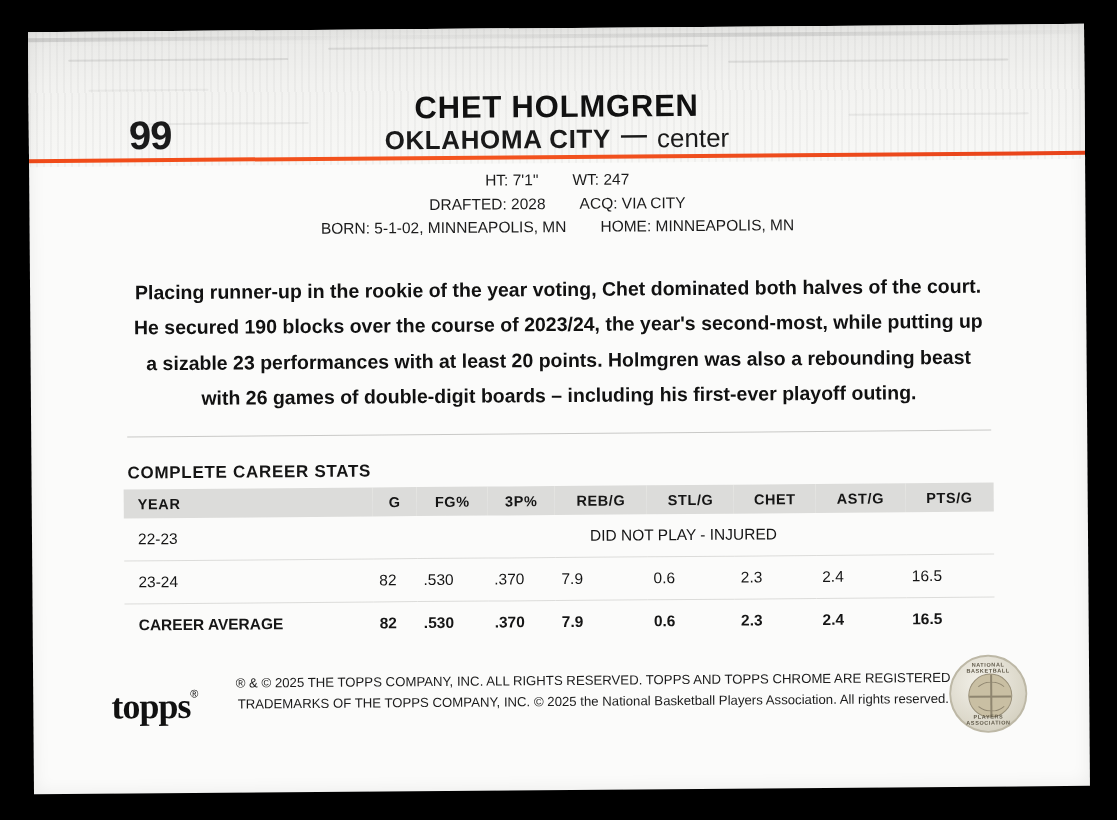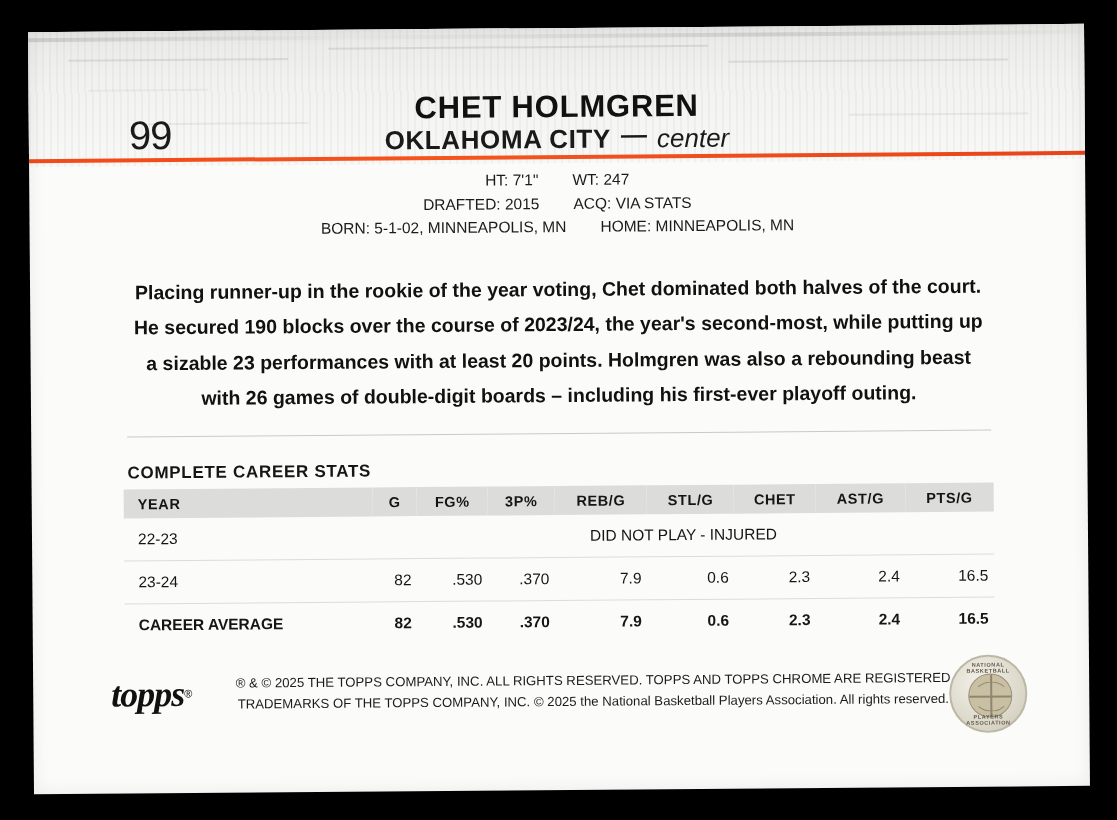--- a/index.html
+++ b/index.html
@@ -41,24 +41,24 @@
   }
   .pname {
     font-size: 31px; font-weight: bold; letter-spacing: 0.8px; color: #111;
     line-height: 1.08;
   }
   .pteam-row {
     font-size: 26px; color: #1a1a1a; line-height: 1.2; margin-top: 1px;
   }
   .pteam { font-weight: bold; letter-spacing: 0.6px; }
   .dash { display:inline-block; padding: 0 10px; position: relative; top: -4px; font-weight: bold;}
-  .ppos { font-style: italic; font-weight: normal; }
+  .ppos { font-weight: normal; }
   .cardnum {
     position: absolute; left: 100px; top: 82px;
-    font-size: 40px; font-weight: normal; color: #1a1a1a;
+    font-size: 40px; font-weight: bold; color: #1a1a1a;
     letter-spacing: -1px;
   }
   .redline {
     position: absolute; left: 0; top: 127px; width: 100%; height: 4px;
     background: linear-gradient(90deg, #f04a18, #f4551f 40%, #e8431a);
   }
   .vitals {
     position: absolute; left: 0; top: 140px; width: 100%;
     text-align: center; font-size: 15.5px; color: #1b1b1b; line-height: 1.52;
   }
@@ -82,39 +82,39 @@
     font-size: 15.5px; color: #151515;
   }
   table.stats thead th {
     background: #dcdcda;
     font-size: 14.5px; font-weight: bold; letter-spacing: 0.6px;
     padding: 7px 6px 6px 6px;
     text-align: center;
   }
   table.stats thead th.yearcol { text-align: left; padding-left: 14px; }
   table.stats tbody td {
-    padding: 12px 6px; text-align: right; border-bottom: 1px solid #dcdcda;
+    padding: 12px 6px; text-align: left; border-bottom: 1px solid #dcdcda;
   }
   table.stats tbody td.yearcol { text-align: left; padding-left: 14px; }
   table.stats tbody tr.career td { font-weight: bold; border-bottom: none; }
   table.stats tbody tr.dnp td.dnp {
     text-align: center;
   }
   .footer {
     position: absolute; left: 0; bottom: 44px; width: 100%; height: 90px;
   }
   .topps-logo {
     position: absolute; left: 78px; top: 12px;
     width: 108px; height: 44px;
   }
   .topps-logo .tword {
     font-family: "Liberation Serif", serif;
-    font-size: 36px; font-weight: bold; font-style: italic;
+    font-size: 36px; font-weight: bold; 
     color: #111; letter-spacing: -1px;
-    position: relative; top: 2px;
+    position: relative; top: 14px;
   }
   .topps-logo .reg { font-size: 11px; vertical-align: super; font-style: normal; }
   .legal {
     position: absolute; left: 200px; top: 14px; width: 720px;
     text-align: center; font-size: 13.2px; color: #1b1b1b; line-height: 1.6;
   }
   .nbpa {
     position: absolute; right: 62px; top: 2px;
     width: 78px; height: 78px; border-radius: 50%;
     background: radial-gradient(circle at 40% 35%, #f3f1ea, #d9d5c6 70%, #c9c4b2);
@@ -174,21 +174,21 @@
     </div>
   </div>
 
   <div class="redline"></div>
 
   <div class="vitals">
     <div>
       <span>HT: 7'1"</span><span class="sp"></span><span>WT: 247</span>
     </div>
     <div>
-      <span>DRAFTED: 2015</span><span class="sp"></span><span>ACQ: VIA STATS</span>
+      <span>DRAFTED: 2028</span><span class="sp"></span><span>ACQ: VIA CITY</span>
     </div>
     <div>
       <span>BORN: 5-1-02, MINNEAPOLIS, MN</span><span class="sp"></span><span>HOME: MINNEAPOLIS, MN</span>
     </div>
   </div>
 
   <div class="bio">Placing runner-up in the rookie of the year voting, Chet dominated both halves of the court. He secured 190 blocks over the course of 2023/24, the year's second-most, while putting up a sizable 23 performances with at least 20 points. Holmgren was also a rebounding beast with 26 games of double-digit boards – including his first-ever playoff outing.</div>
 
   <div class="divider"></div>
 

